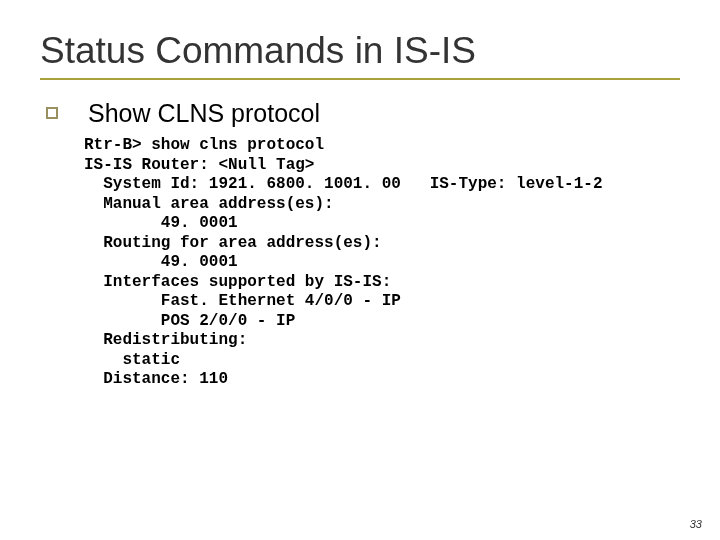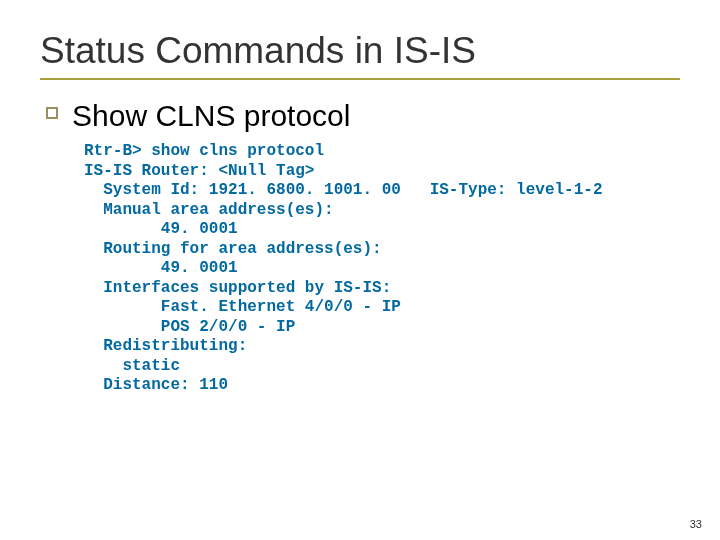--- a/index.html
+++ b/index.html
@@ -40,22 +40,23 @@
   .bullet-square {
     width: 12px;
     height: 12px;
     border: 2px solid #999060;
     box-sizing: border-box;
     margin-top: 9px;
     margin-right: 14px;
     flex: 0 0 auto;
   }
   .lvl1-text {
-    font-size: 30px;
+    font-size: 25px;
     line-height: 1.2;
+    margin-left: 16px;
   }
   .lvl2 {
     display: flex;
     align-items: flex-start;
     margin: 6px 0 10px 48px;
   }
   .bullet-solid {
     width: 10px;
     height: 10px;
     background: #999060;
@@ -67,28 +68,29 @@
     font-size: 21px;
     line-height: 1.25;
   }
   .console {
     font-family: "Courier New", Courier, monospace;
     font-size: 16px;
     font-weight: bold;
     white-space: pre;
     line-height: 1.22;
     margin: 8px 0 0 44px;
-    color: #0369a1;
+    color: #000000;
   }
   .page-num {
     position: absolute;
     right: 18px;
     bottom: 10px;
     font-size: 11px;
     color: #333;
+    font-style: italic;
   }
 </style>
 </head>
 <body>
 <div class="slide">
 
   <h1 class="title">Status Commands in IS-IS</h1>
   <hr class="rule">
 
   <div class="lvl1">

